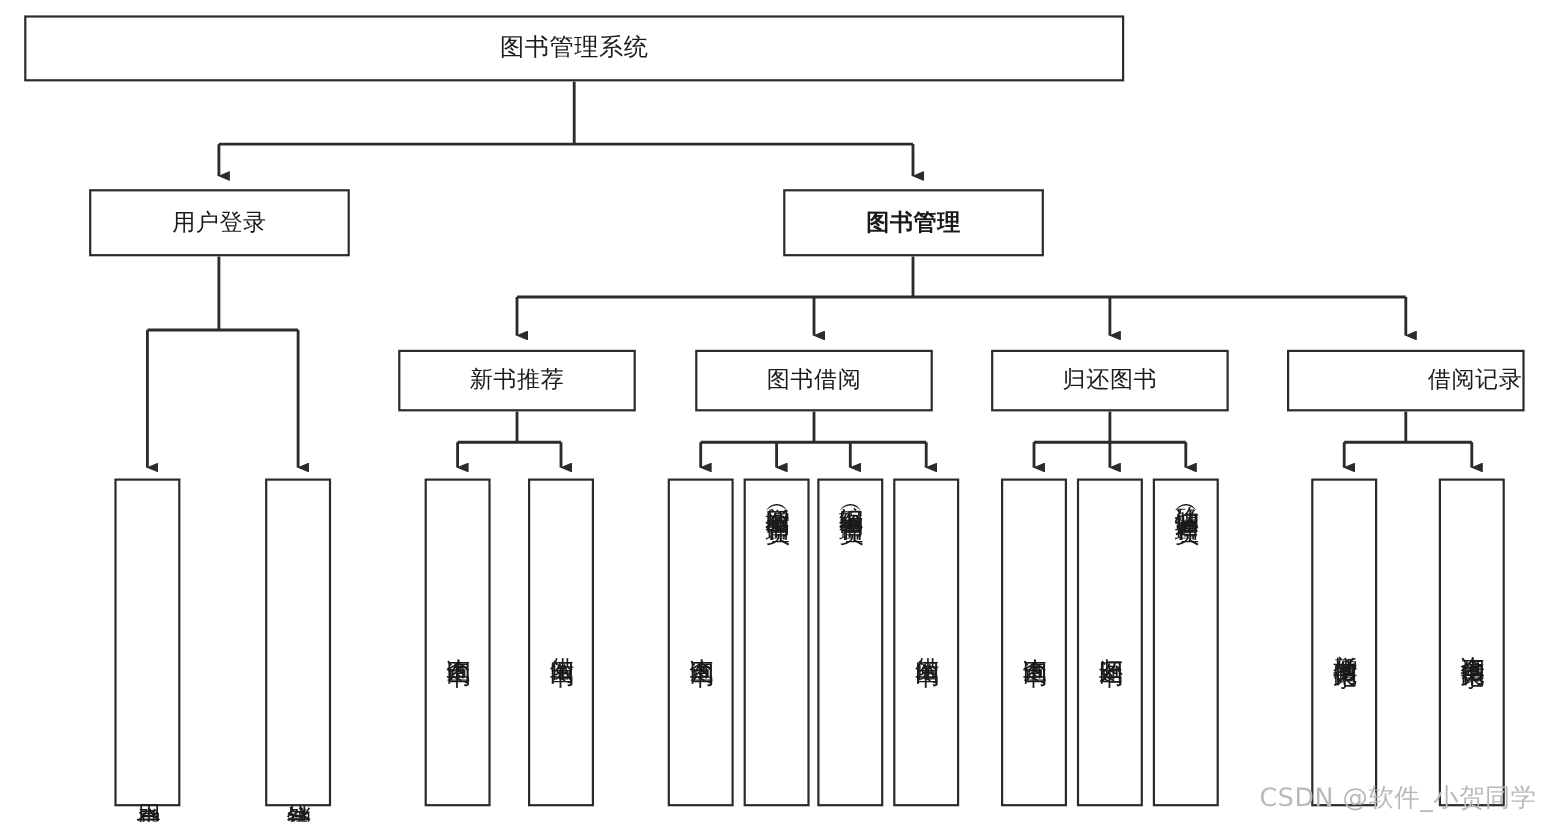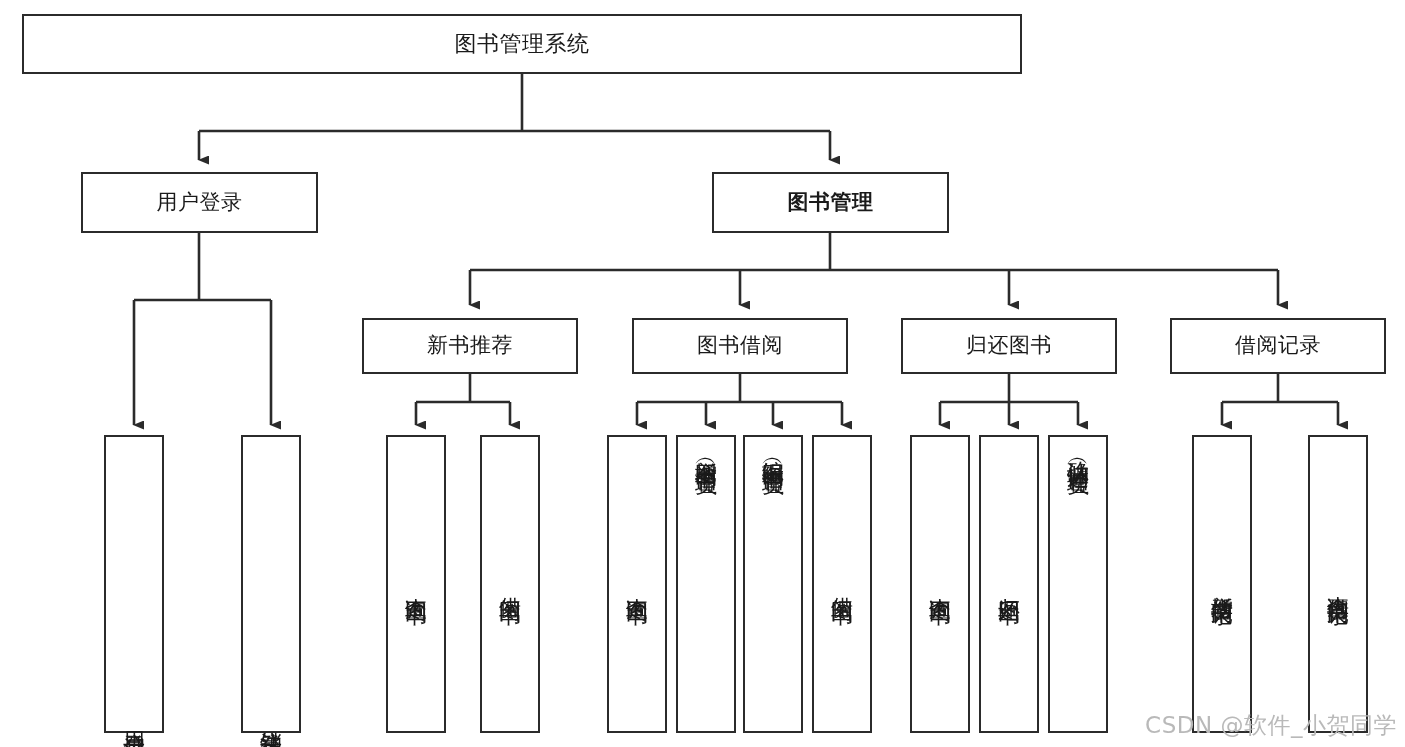--- a/index.html
+++ b/index.html
@@ -150,21 +150,21 @@
 
   <div class="node horiz" style="left:362px; top:318px; width:216px; height:56px;">
     <span class="node-label">新书推荐</span>
   </div>
   <div class="node horiz" style="left:632px; top:318px; width:216px; height:56px;">
     <span class="node-label">图书借阅</span>
   </div>
   <div class="node horiz" style="left:901px; top:318px; width:216px; height:56px;">
     <span class="node-label">归还图书</span>
   </div>
-  <div class="node horiz" style="left:1170px; top:318px; width:216px; height:56px;">
+  <div class="node horiz" style="left:1170px; top:318px; width:216px; height:56px;justify-content:flex-end;">
     <span class="node-label">借阅记录</span>
   </div>
 
   <div class="node vert align-bottom" style="left:104px; top:435px; width:60px; height:298px;">
     <span class="node-label">用户登录</span>
   </div>
   <div class="node vert align-bottom" style="left:241px; top:435px; width:60px; height:298px;">
     <span class="node-label">注销登录</span>
   </div>
 

